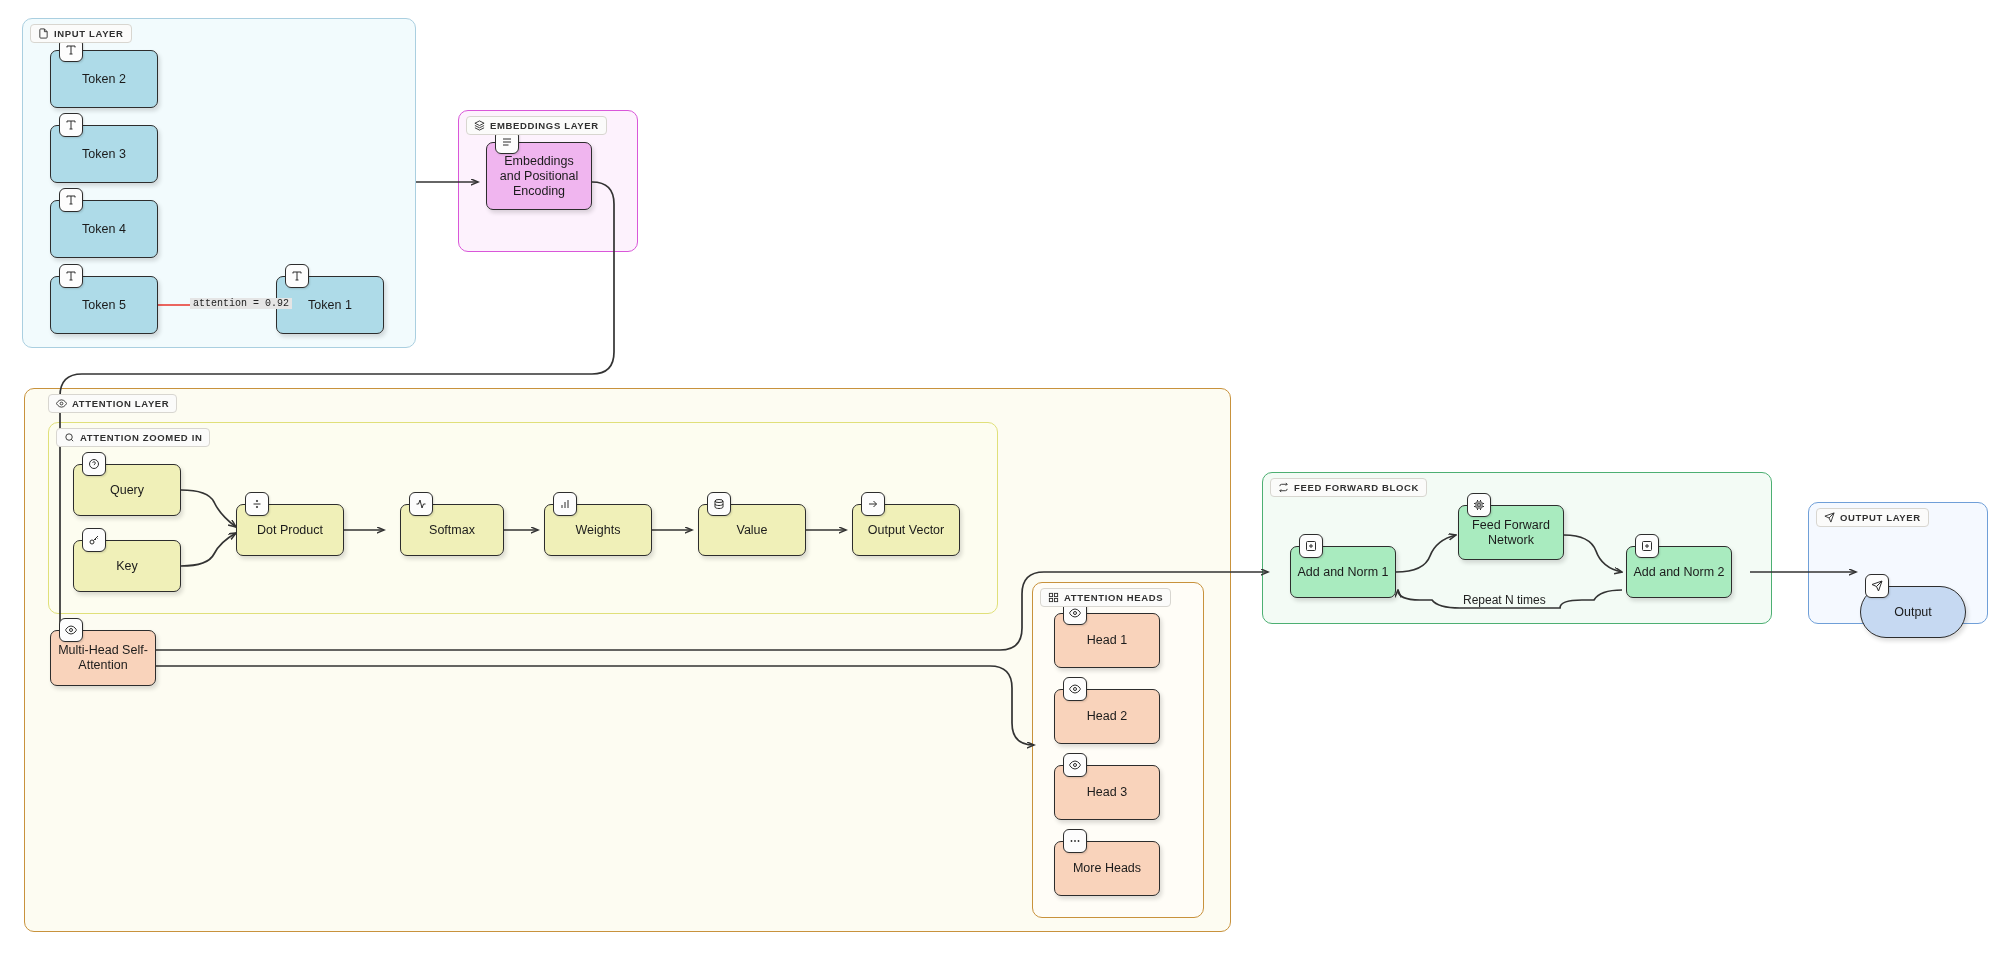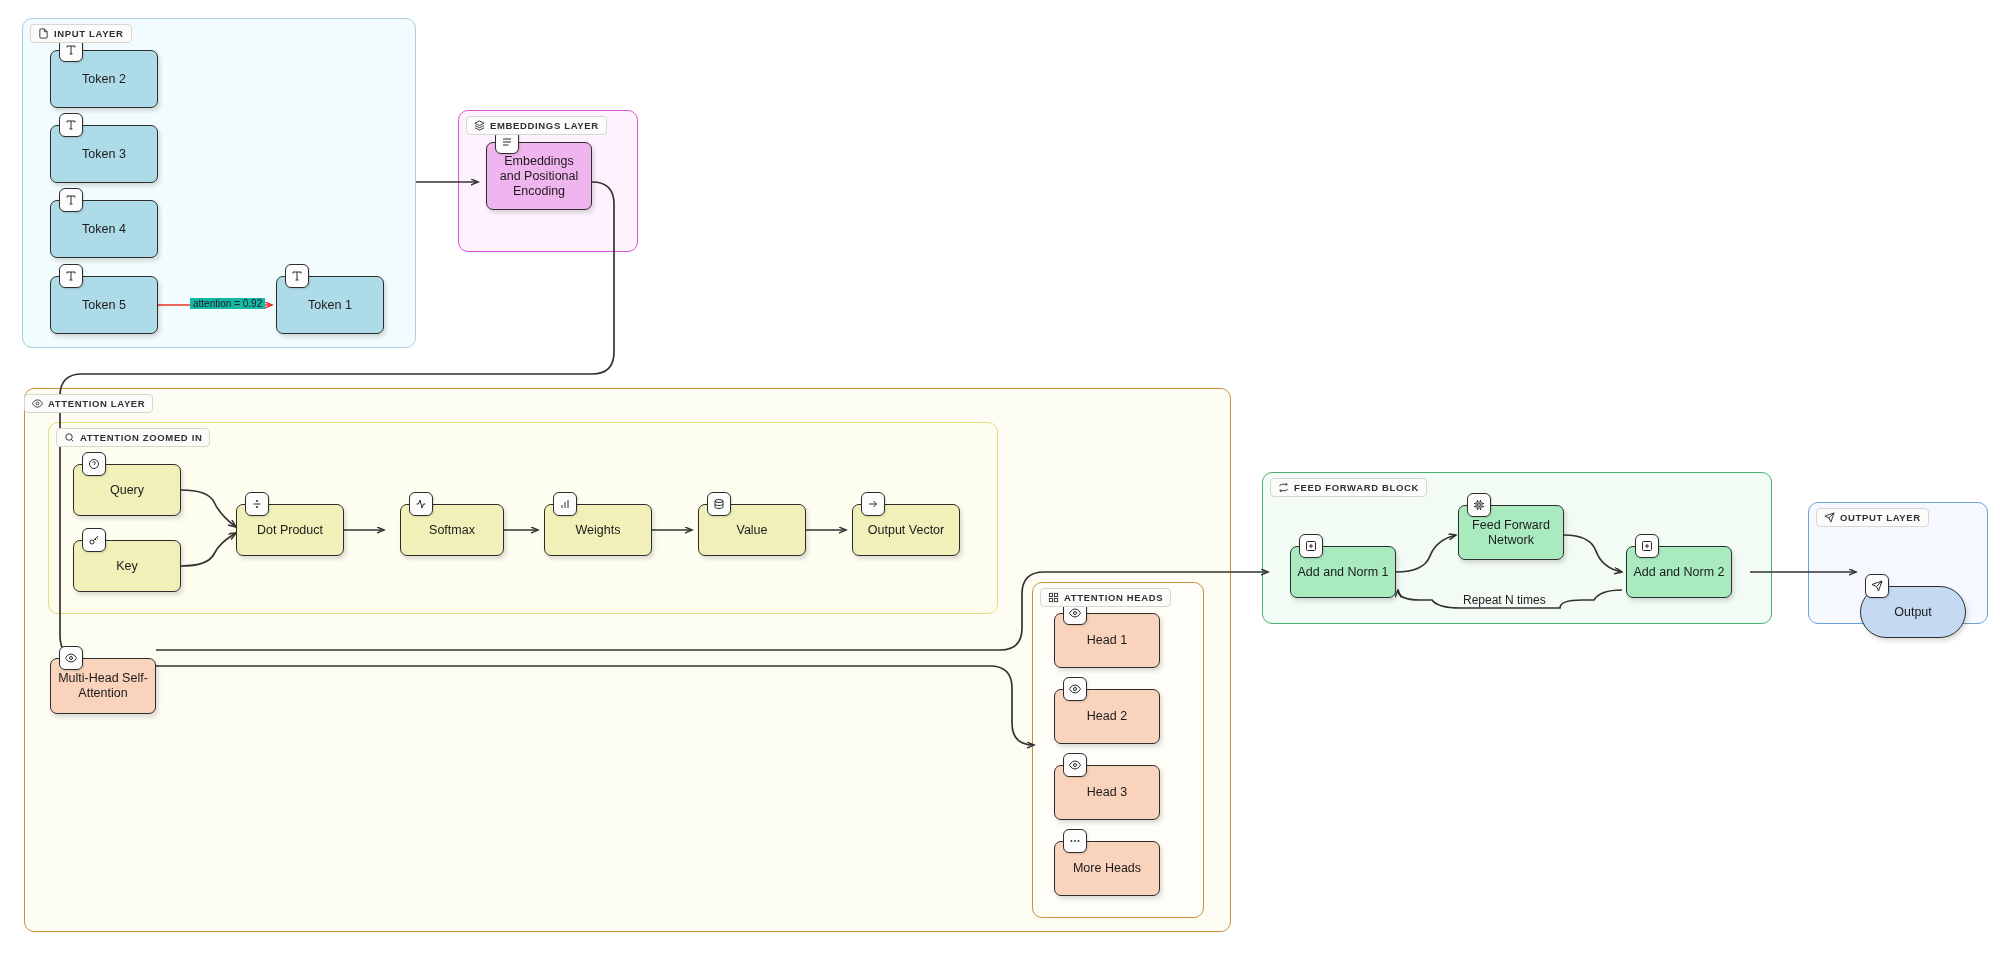--- a/index.html
+++ b/index.html
@@ -34,22 +34,22 @@
   .fill-head{background:#f9d3bb;}
   .fill-ff{background:#a9ebbf;}
   .fill-out{background:#c6d9f2;margin-top:40px;}
 
   
   #edges{position:absolute;left:0;top:0;width:2000px;height:980px;z-index:2;
      pointer-events:none;}
   .eline{fill:none;stroke:#333333;stroke-width:1.7px;}
   .eline-red{fill:none;stroke:#e8332a;stroke-width:1.5px;}
 
-  .edge-label{position:absolute;font-family:Liberation Sans, sans-serif;
-     font-size:10px;color:#222;background:#14b8a6;padding:0 3px;z-index:5;white-space:nowrap;}
+  .edge-label{position:absolute;font-family:Liberation Mono, monospace;
+     font-size:10px;color:#222;background:#e5e5e5;padding:0 3px;z-index:5;white-space:nowrap;}
   .edge-label.sans{font-family:"Liberation Sans",sans-serif;font-size:12px;}
 </style>
 </head>
 <body>
 
 <div id="canvas">
 
   <svg id="edges" viewBox="0 0 2000 980">
     <defs>
       <marker id="ah" markerWidth="9" markerHeight="9" refX="7.5" refY="3.2" orient="auto" markerUnits="userSpaceOnUse">
@@ -180,21 +180,21 @@
           <path d="M4 6h16"></path>
           <path d="M4 12h16"></path>
           <path d="M4 18h11"></path>
         </svg>
     </span>
     <span>Embeddings and Positional Encoding</span>
   </div>
 
   <div class="group" style="left:24px;top:388px;width:1207px;height:544px;
               border:1.6px solid #c8923c;background:#fdfcf2;"></div>
-  <div class="group-label" style="left:24px;top:394px;align-items:center;">
+  <div class="group-label" style="left:48px;top:394px;align-items:center;">
     <svg class="gi" viewBox="0 0 24 24" fill="none" stroke="#303030" stroke-width="2">
         <path d="M1 12s4-8 11-8 11 8 11 8-4 8-11 8-11-8-11-8z"></path>
         <circle cx="12" cy="12" r="3"></circle>
       </svg>
     <span>ATTENTION LAYER</span>
   </div>
 
   <div class="group" style="left:48px;top:422px;width:950px;height:192px;
               border:1.6px solid #e0e07a;background:#fdfdf0;"></div>
   <div class="group-label" style="left:56px;top:428px;">
@@ -273,21 +273,21 @@
   <div class="node fill-attn" style="left:852px;top:504px;width:108px;height:52px;">
     <span class="badge">
       <svg viewBox="0 0 24 24" fill="none" stroke="#2d2d2d" stroke-width="2">
           <path d="M4 12h15"></path>
           <path d="M13 6l6 6-6 6"></path>
         </svg>
     </span>
     <span>Output Vector</span>
   </div>
 
-  <div class="node fill-head" style="left:50px;top:658px;width:106px;height:56px;">
+  <div class="node fill-head" style="left:50px;top:630px;width:106px;height:56px;">
     <span class="badge">
       <svg viewBox="0 0 24 24" fill="none" stroke="#2d2d2d" stroke-width="2">
           <path d="M1 12s4-8 11-8 11 8 11 8-4 8-11 8-11-8-11-8z"></path>
           <circle cx="12" cy="12" r="3"></circle>
         </svg>
     </span>
     <span>Multi-Head Self-Attention</span>
   </div>
 
   <div class="group" style="left:1032px;top:582px;width:172px;height:336px;

